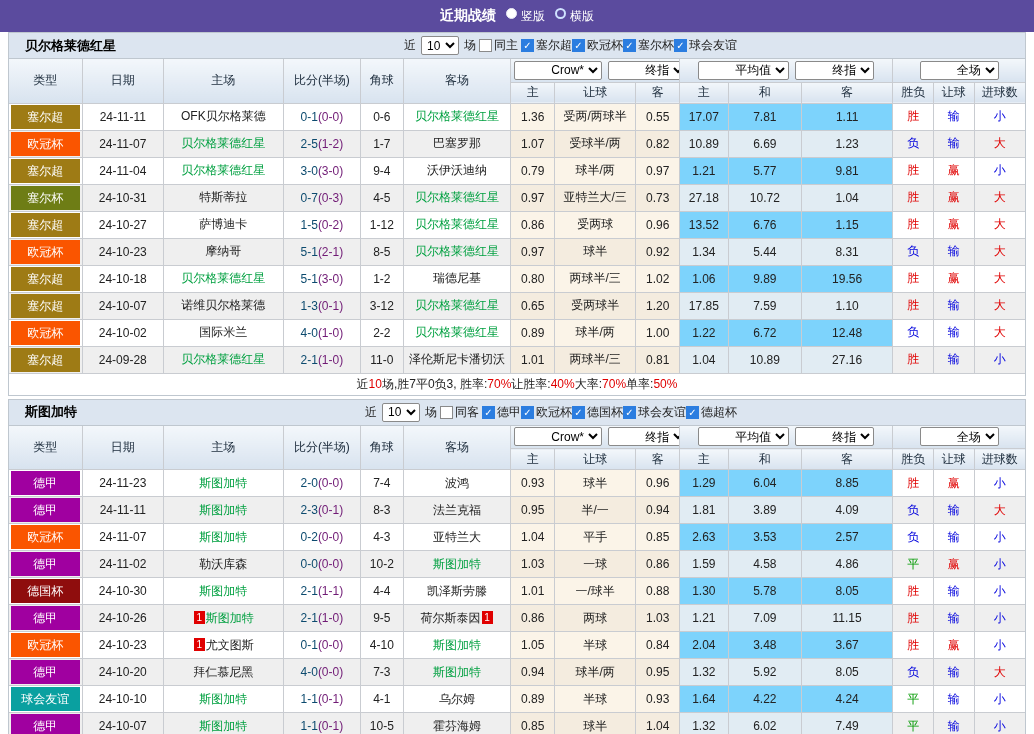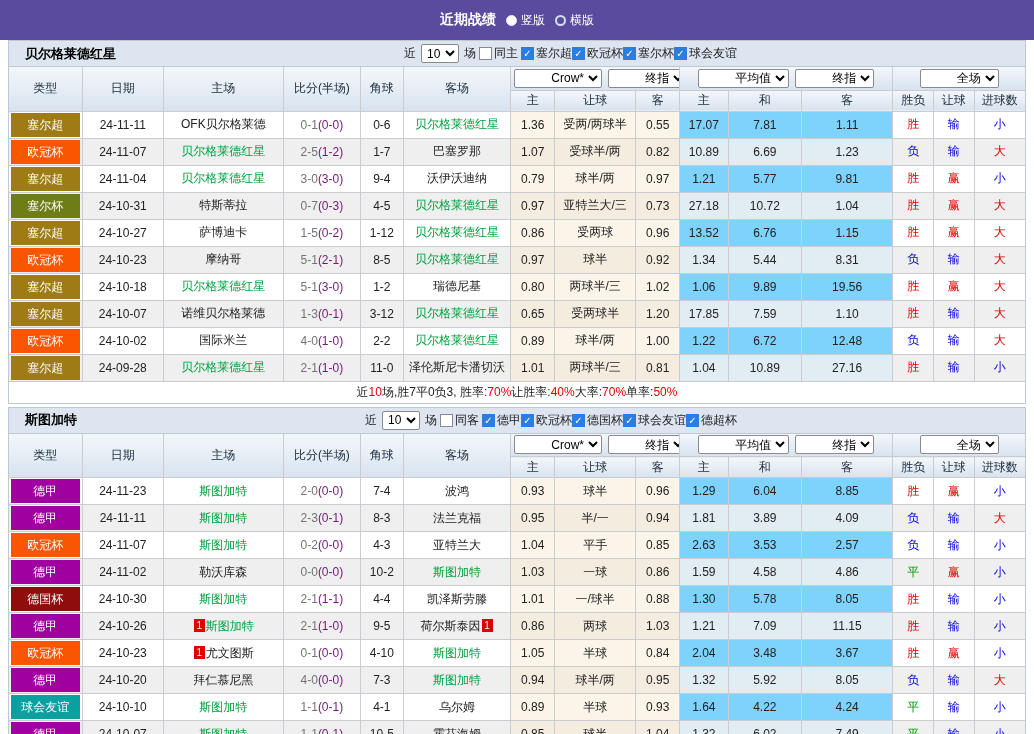--- a/index.html
+++ b/index.html
@@ -2,23 +2,23 @@
 <html><head>
 <meta charset="utf-8">
 <style>
   * { box-sizing: border-box; }
   html,body { margin:0; padding:0; }
   body {
     width:1034px; height:734px; overflow:hidden; background:#fff;
     font-family:"Liberation Sans","DejaVu Sans",sans-serif; font-size:12px; color:#222;
   }
   
-  .topbar { height:40px; background:#5B4B9E; color:#fff; display:flex; align-items:center; justify-content:center; gap:10px; }
+  .topbar { height:32px; background:#5B4B9E; color:#fff; display:flex; align-items:center; justify-content:center; gap:10px; }
   .topbar .title { font-weight:bold; font-size:14px; }
-  .radio-opt { display:flex; align-items:center; gap:4px; cursor:pointer; font-size:12px; }
+  .radio-opt { display:flex; align-items:flex-start; gap:4px; cursor:pointer; font-size:12px; }
   .radio { width:11px; height:11px; border-radius:50%; display:inline-block; }
   .radio.on  { background:#fff; border:1px solid #e8e8f5; }
   .radio.off { background:#5B4B9E; border:2px solid #cfe2ff; }
 
   .section-box { margin:0 8px; border:1px solid #bfc7cf; }
   .gap { height:3px; }
 
   .band { height:26px; background:#DCE5F0; display:flex; align-items:center; border-bottom:1px solid #bfc7cf; }
   .band .team { font-weight:bold; font-size:13px; color:#000; margin-left:16px; white-space:nowrap; }
   .filters { flex:1; display:flex; align-items:center; justify-content:center; gap:3px; white-space:nowrap; }
@@ -34,21 +34,21 @@
   thead tr.selrow th { height:23px; }
   tbody td { height:26px; background:#fff; }
   tr.alt td { background:#EFEFEF; }
   td.odds { background:#FBF4E8; }
   tr.alt td.odds { background:#F4ECDF; }
   td.avg { background:#7dd3fc; }
   tr.alt td.avg { background:#E1ECF3; }
   td.type { padding:1px 2px; }
   .type-badge { display:block; height:24px; line-height:24px; color:#fff; }
   .focus { color:#00A040; }
-  .sc { color:#737373; }
+  .sc { color:#0c4a6e; }
   .half { color:#701a75; }
   .badge { display:inline-block; background:#E00000; color:#fff; width:11px; height:13px; line-height:13px; font-size:10px; vertical-align:1px; margin:0 1px; }
   .summary { height:22px; display:flex; align-items:center; justify-content:center; border-top:1px solid #c9ccd1; background:#fff; }
   .summary .r { color:#E00000; }
   .selcell select { margin:0 3px;padding-left:32px; }
 </style>
 </head>
 <body>
 
 <div class="topbar">

